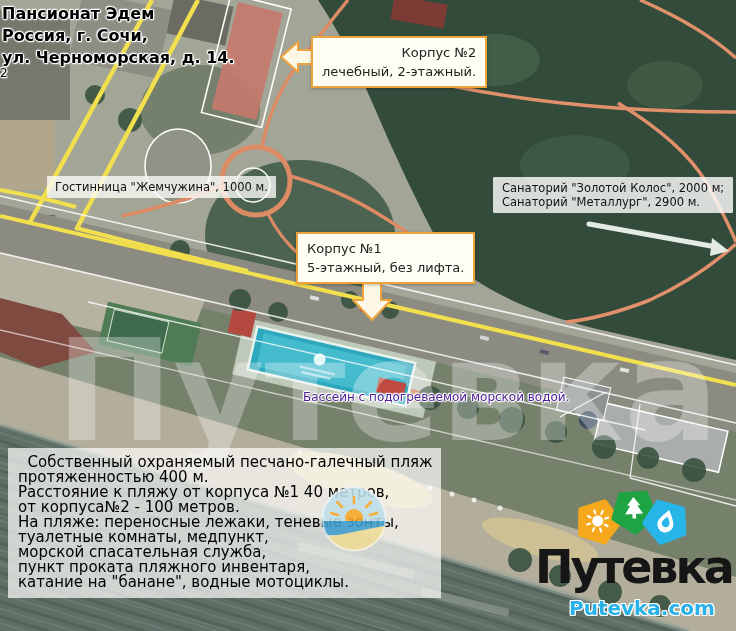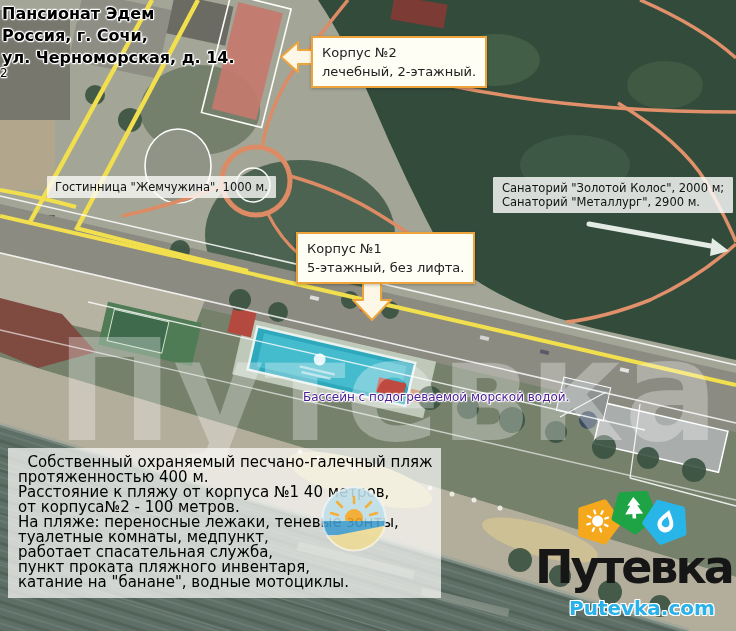--- a/index.html
+++ b/index.html
@@ -22,21 +22,21 @@
     background:rgba(252,252,250,.78);color:#111;border-radius:1px;
     padding:4px 8px;white-space:nowrap;
   }
   .hotel-label{left:47px;top:176px;font-size:11.5px;}
   .sanatorium-label{left:493px;top:177px;font-size:11.5px;line-height:14px;background:rgba(252,252,252,.82);padding:4px 9px;}
   .callout{
     background:#fffef4;border:2px solid #eda43c;color:#222;
     padding:5px 9px;font-size:13px;line-height:19px;white-space:nowrap;
     box-shadow:0 1px 3px rgba(0,0,0,.25);
   }
-  .callout-k2{left:311px;top:36px;}
+  .callout-k2{left:311px;top:36px;text-align:right;}
   .callout-k1{left:296px;top:232px;}
   .pool-label{left:303px;top:390px;font-size:12px;color:#4c1d95;white-space:nowrap;}
   .beach-box{
     left:8px;top:448px;background:rgba(252,252,250,.72);color:#000;
     padding:7px 8px 8px 10px;font-size:15px;line-height:15px;
   }
   .beach-box div{white-space:pre;}
   .watermark{
     left:56px;top:322px;font-size:140px;line-height:1;font-weight:bold;
     color:rgba(255,255,255,.30);white-space:nowrap;letter-spacing:0px;
@@ -234,21 +234,21 @@
 
   <div class="abs pool-label halo">Бассейн с подогреваемой морской водой.</div>
 
   <div class="abs beach-box">
     <div>  Собственный охраняемый песчано-галечный пляж</div>
     <div>протяженностью 400 м.</div>
     <div>Расстояние к пляжу от корпуса №1 40 метров,</div>
     <div>от корпуса№2 - 100 метров.</div>
     <div>На пляже: переносные лежаки, теневые зонты,</div>
     <div>туалетные комнаты, медпункт,</div>
-    <div>работает спасательная служба,</div>
+    <div>морской спасательная служба,</div>
     <div>пункт проката пляжного инвентаря,</div>
     <div>катание на "банане", водные мотоциклы.</div>
   </div>
 
   <svg class="abs" style="left:320px;top:485px;" width="68" height="68" viewBox="0 0 68 68">
     <defs>
         <clipPath id="bc">
           <circle cx="34" cy="34" r="32"></circle>
         </clipPath>
       </defs>

